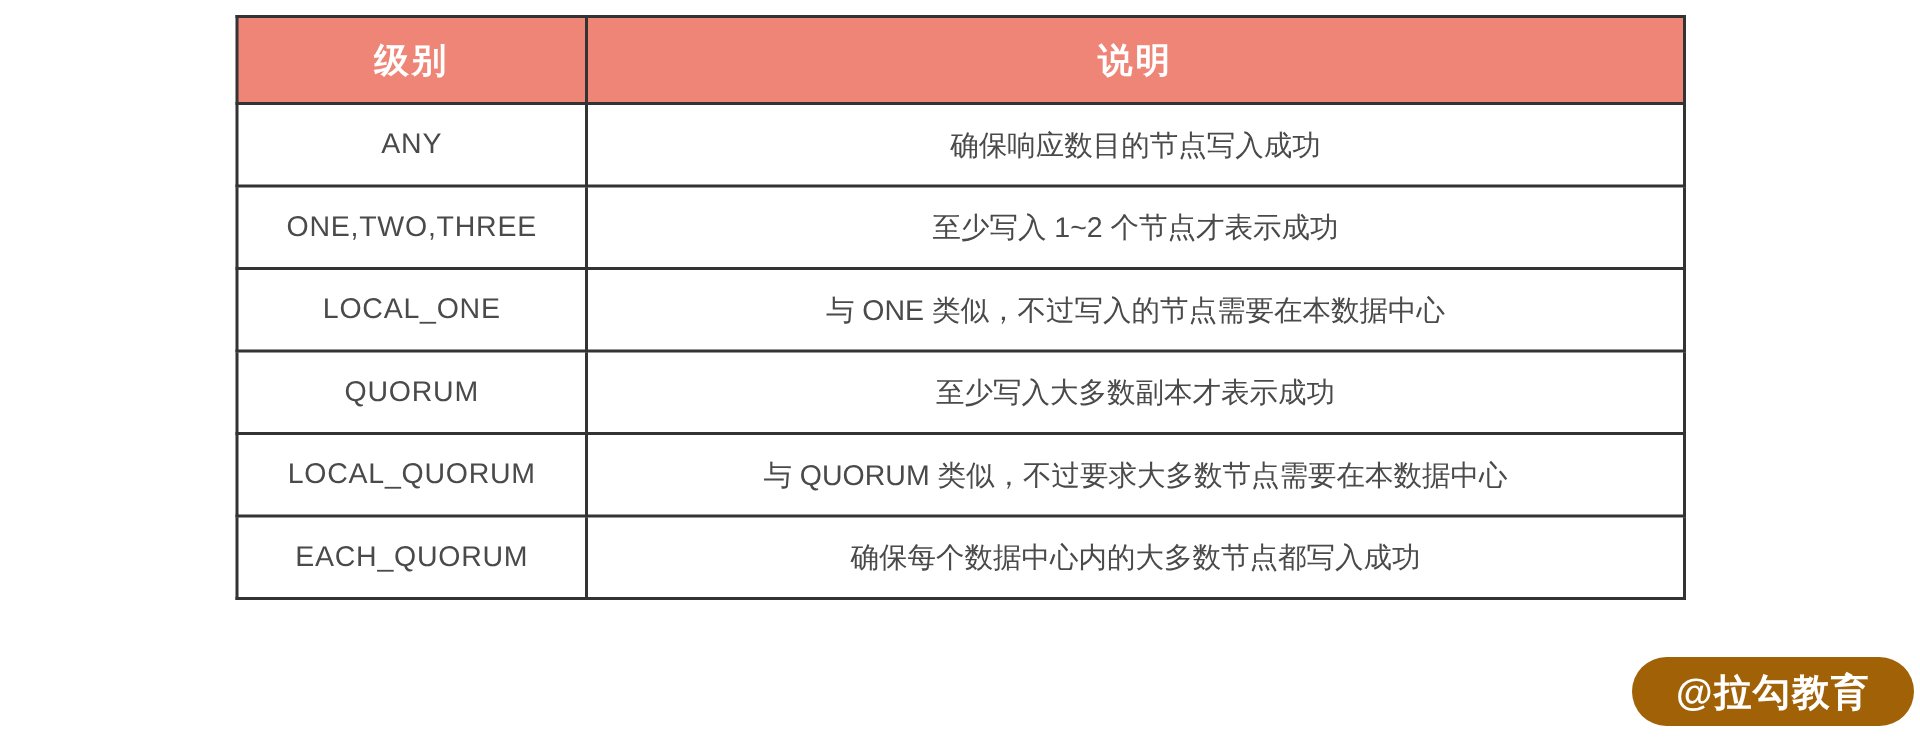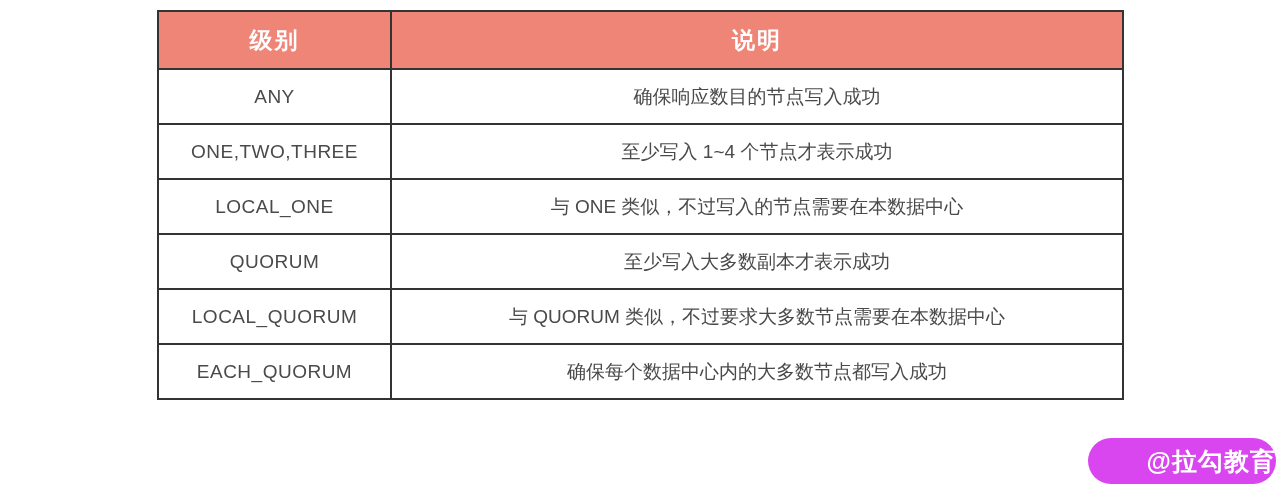--- a/index.html
+++ b/index.html
@@ -50,25 +50,25 @@
     margin-left: 31px;
   }
   col.col-level { width: 233px; }
   col.col-desc  { width: 732px; }
   .watermark {
     position: absolute;
     left: 1088px;
     top: 438px;
     width: 188px;
     height: 46px;
-    background: #d946ef;
+    background: #a16207;
     border-radius: 23px;
     display: flex;
     align-items: center;
-    justify-content: flex-end;
+    justify-content: center;
     color: #ffffff;
     font-size: 25px;
     font-weight: bold;
     letter-spacing: 1px;
     z-index: 5;
   }
 </style>
 </head>
 <body>
 
@@ -85,21 +85,21 @@
         <th>说明</th>
       </tr>
     </thead>
     <tbody id="table-body">
         <tr>
       <td class="cell-level">ANY</td>
       <td class="cell-desc">确保响应数目的节点写入成功</td>
     </tr>
         <tr>
       <td class="cell-level">ONE,TWO,THREE</td>
-      <td class="cell-desc">至少写入 1~4 个节点才表示成功</td>
+      <td class="cell-desc">至少写入 1~2 个节点才表示成功</td>
     </tr>
         <tr>
       <td class="cell-level">LOCAL_ONE</td>
       <td class="cell-desc">与 ONE 类似，不过写入的节点需要在本数据中心</td>
     </tr>
         <tr>
       <td class="cell-level">QUORUM</td>
       <td class="cell-desc">至少写入大多数副本才表示成功</td>
     </tr>
         <tr>

